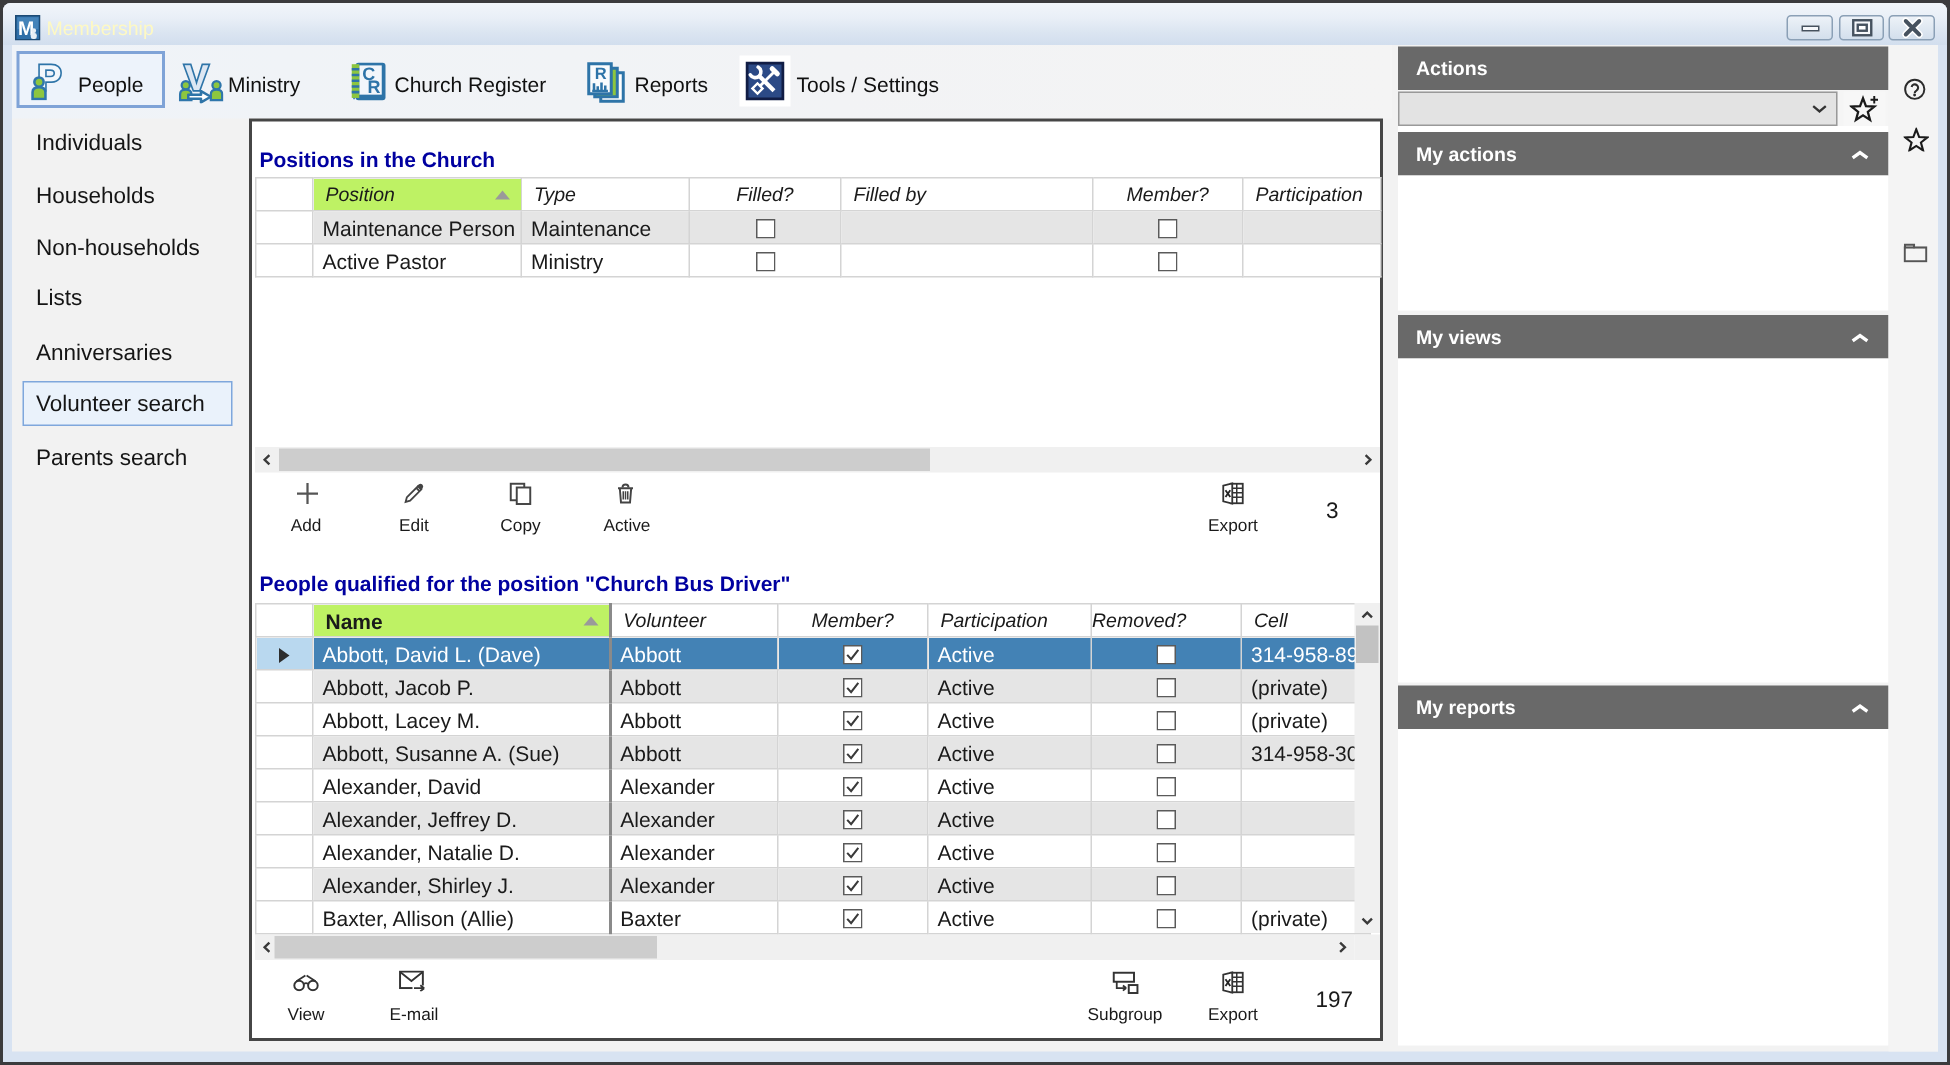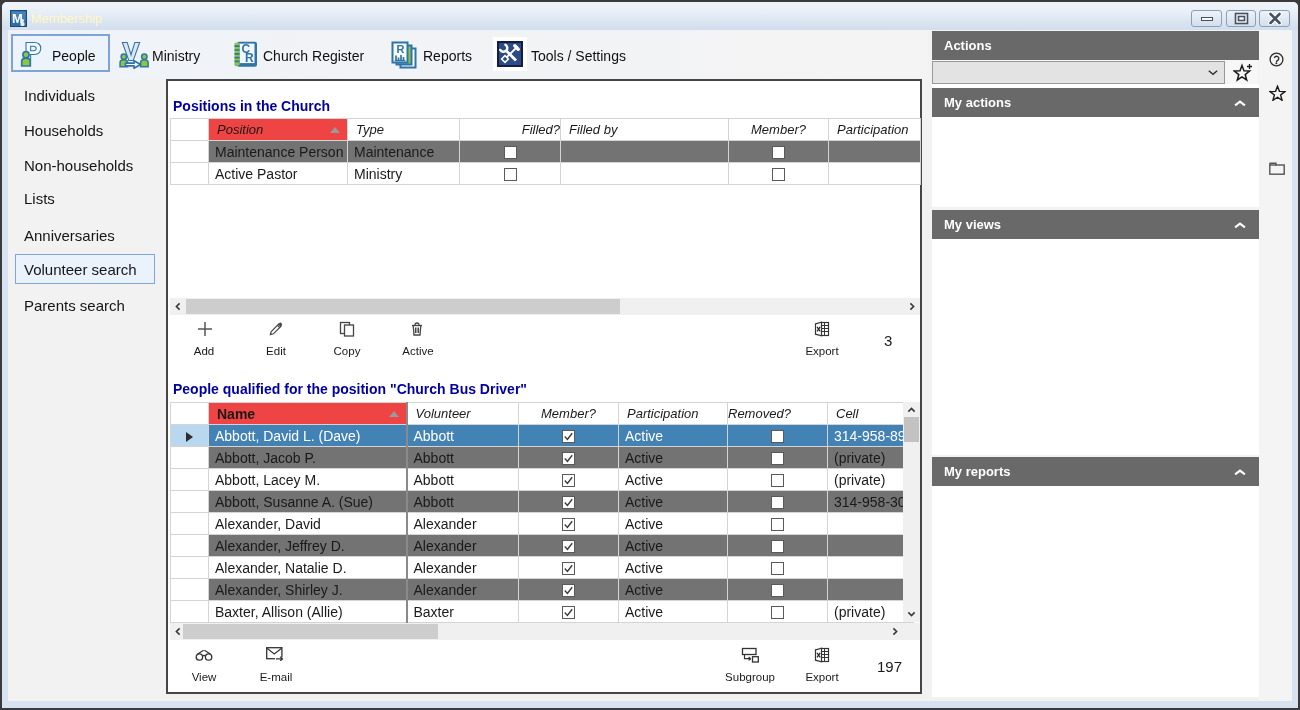--- a/index.html
+++ b/index.html
@@ -15,24 +15,24 @@
 .peoplebtn{position:absolute;left:11px;top:34px;width:99px;height:38px;background:#edf3fb;border:2px solid #7fa3d7;}
 .tblabel{position:absolute;font-size:14px;color:#101010;line-height:16px;}
 .nav{position:absolute;left:24px;font-size:15px;color:#151515;line-height:18px;}
 .navsel{position:absolute;left:15px;top:254px;width:140px;height:30px;background:#eaf2fb;border:1px solid #7fa7dc;}
 .panel{position:absolute;left:166px;top:79px;width:756px;height:615px;background:#ffffff;border:2px solid #464646;}
 .sect{position:absolute;font-size:14px;font-weight:bold;color:#0000a0;}
 table.grid{position:absolute;border-collapse:collapse;table-layout:fixed;}
 table.grid td,table.grid th{border:1px solid #d4d4d4;font-weight:normal;text-align:left;overflow:hidden;white-space:nowrap;}
 table.grid th{font-style:italic;font-size:13px;color:#1a1a1a;padding:0 0 0 8px;height:22px;background:#fff;}
 table.grid td{font-size:14px;color:#1a1a1a;padding:0 0 0 6px;height:22px;background:#fff;}
-table.grid th.hb{background:#ef4444;position:relative;}
+table.grid th.hb{background:#bef264;position:relative;}
 table.grid th.nb{font-style:normal;font-weight:bold;font-size:14px;}
 table.grid tr.sel td{background:#4382b5;color:#fff;}
-table.grid tr.alt td{background:#737373;}
+table.grid tr.alt td{background:#e5e5e5;}
 table.grid td.rowsel{background:#fff !important;padding:0;text-align:center;}
 table.grid tr.sel td.rowsel{background:#b9d8ef !important;}
 table.grid td.ctr{text-align:center;padding:0;}
 table.grid td.dv,table.grid th.dv{border-right:2px solid #8a8a8a;}
 .seltri{display:inline-block;width:0;height:0;border-left:7px solid #2d2d2d;border-top:5px solid transparent;border-bottom:5px solid transparent;vertical-align:middle;}
 .sortup{position:absolute;right:7px;top:8px;width:0;height:0;border-left:5px solid transparent;border-right:5px solid transparent;border-bottom:6px solid #9a9a9a;}
 .cbw{display:inline-block;vertical-align:middle;}
 .sbh{position:absolute;height:17px;background:#f0f0f0;}
 .sbv{position:absolute;width:17px;background:#f0f0f0;}
 .thumbh{position:absolute;top:1px;height:15px;background:#cdcdcd;}
@@ -146,21 +146,21 @@
       <col style="width:101px">
       <col style="width:168px">
       <col style="width:100px">
       <col style="width:92px">
     </colgroup>
 <tbody>
       <tr>
         <th></th>
         <th class="hb">Position<span class="sortup"></span></th>
         <th>Type</th>
-        <th style="text-align:right;padding:0">Filled?</th>
+        <th style="text-align:center;padding:0">Filled?</th>
         <th>Filled by</th>
         <th style="text-align:center;padding:0">Member?</th>
         <th>Participation</th>
       </tr>
 <tr class="alt">
         <td class="rowsel"></td>
         <td>Maintenance Person</td>
         <td>Maintenance</td>
         <td class="ctr"><span class="cbw"><svg width="13" height="13" style="display:block">
               <rect x="0.5" y="0.5" width="12" height="12" fill="#fff" stroke="#5a5a5a" stroke-width="1"></rect>

